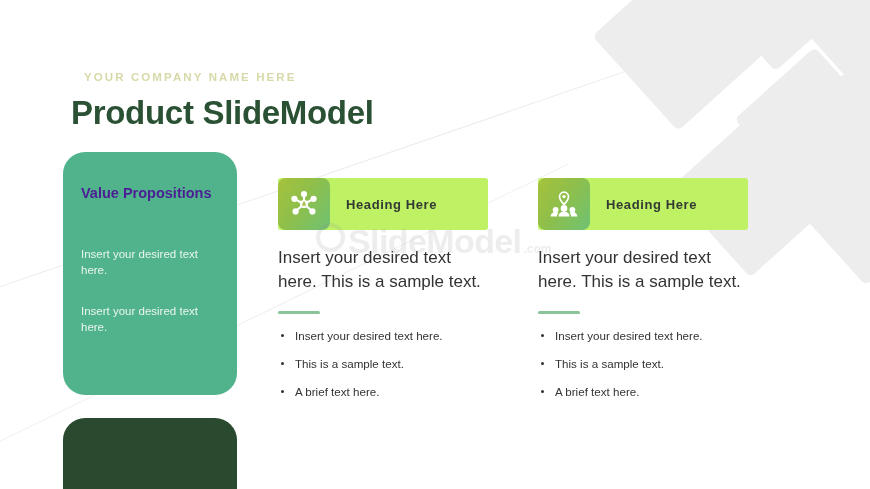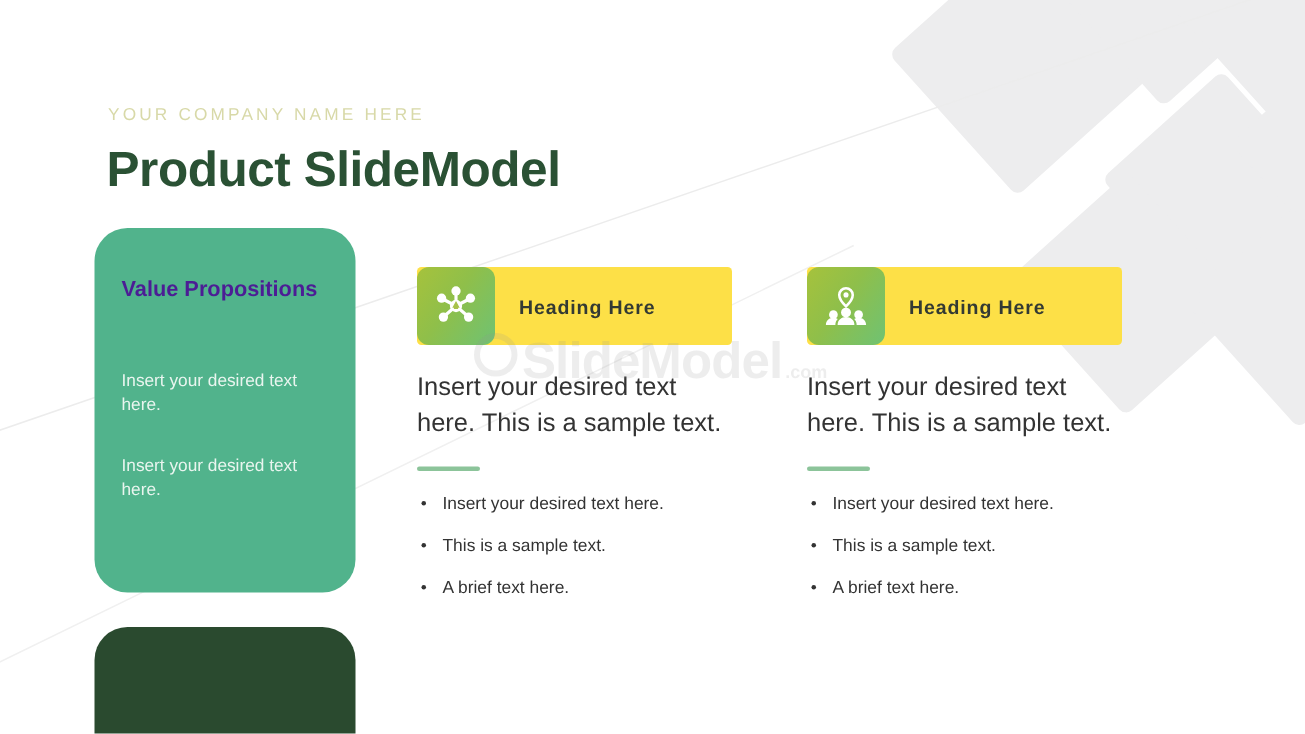--- a/index.html
+++ b/index.html
@@ -54,26 +54,26 @@
     height: 1px;
     transform-origin: left center;
     pointer-events: none;
   }
   .hl1 { left: -40px; top: 300px; width: 980px; transform: rotate(-19deg); background: #ececec; }
   .hl2 { left: -60px; top: 470px; width: 700px; transform: rotate(-26deg); background: #f0f0f0; }
 
   
   .eyebrow {
     position: absolute;
-    left: 72px;
+    left: 84px;
     top: 71px;
     font-size: 11.5px;
     letter-spacing: 2.1px;
     color: #d8d9a8;
-    font-weight: 400;
+    font-weight: 700;
     white-space: nowrap;
   }
   .title {
     position: absolute;
     left: 71px;
     top: 94px;
     font-size: 33px;
     font-weight: bold;
     color: #2a5134;
     letter-spacing: -0.3px;
@@ -123,21 +123,21 @@
   }
 
   
   .col { position: absolute; top: 178px; width: 210px; }
   .col-1 { left: 278px; }
   .col-2 { left: 538px; }
 
   .card-head {
     position: relative;
     height: 52px;
-    background: #fde047;
+    background: #bef264;
     border-radius: 3px;
     display: flex;
     align-items: center;
   }
   .icon-tile {
     width: 52px;
     height: 52px;
     border-radius: 8px;
     background: linear-gradient(125deg, #a6c23c 0%, #8fbf4a 45%, #6fc273 100%);
     display: flex;

